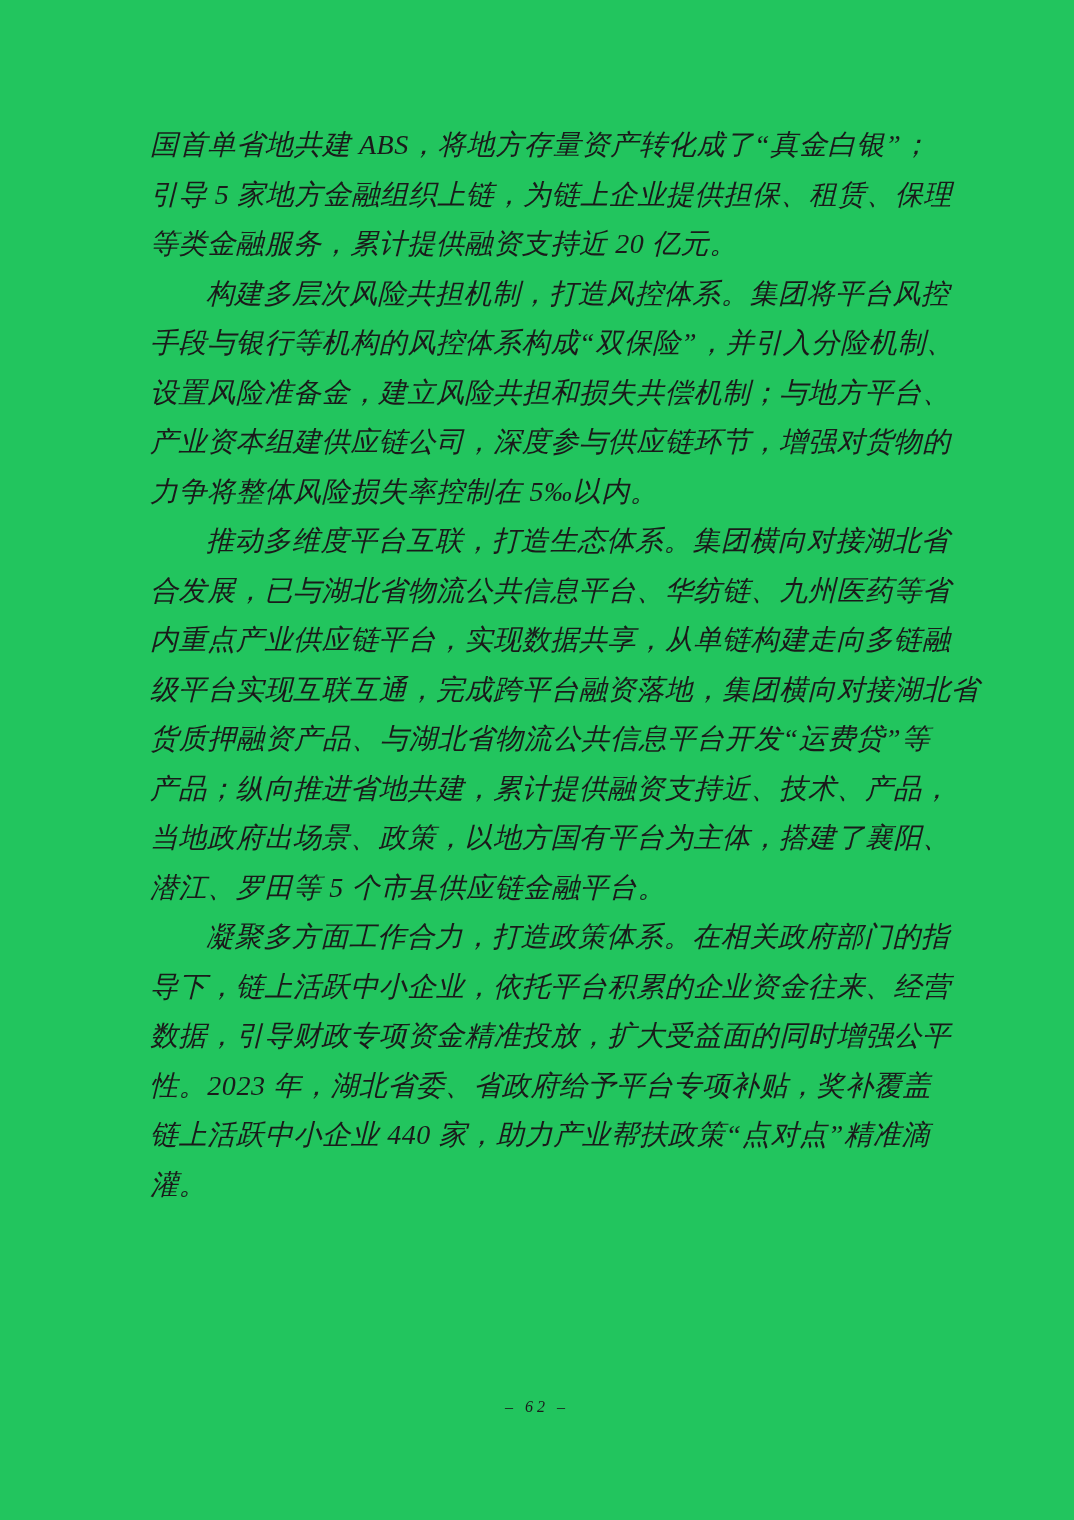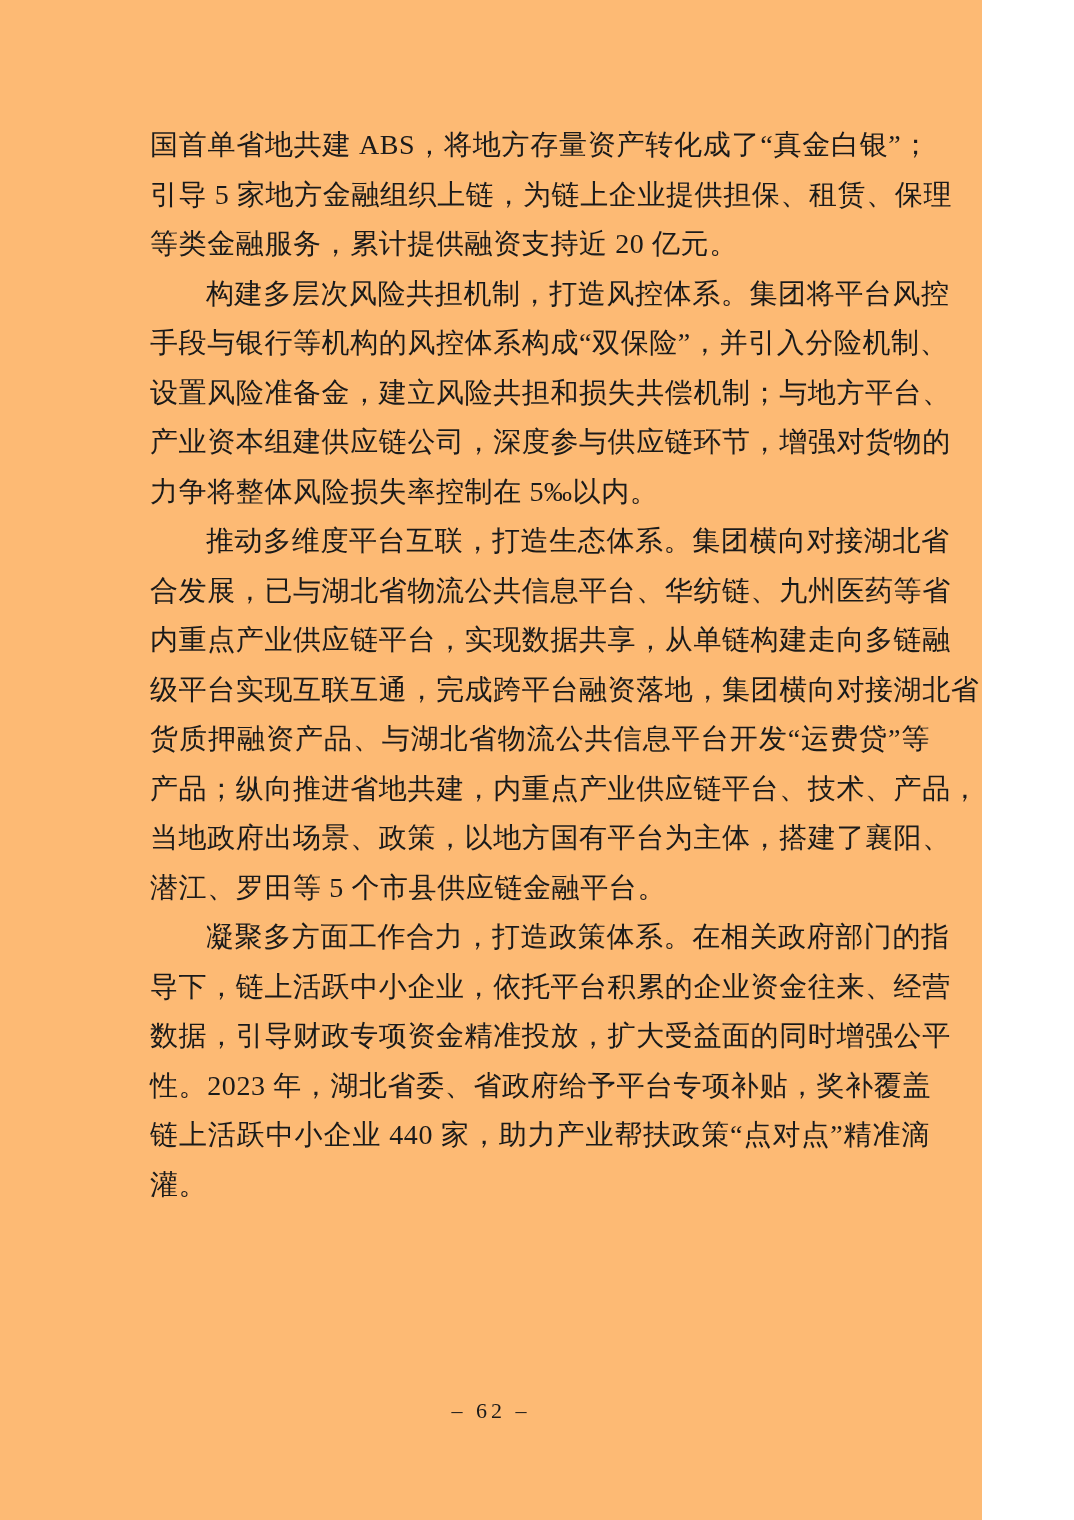--- a/index.html
+++ b/index.html
@@ -1,24 +1,25 @@
 <!DOCTYPE html>
 <html><head>
 <meta charset="utf-8">
 <style>
   * { margin: 0; padding: 0; box-sizing: border-box; }
   html, body { background: #ffffff; }
   .page {
     position: relative;
-    width: 982px;
+    width: 1074px;
     height: 1520px;
-    background: #fdba74;
+    background: #22c55e;
     overflow: hidden;
     font-family: "Liberation Serif", "DejaVu Serif", serif;
     color: #1a1a1a;
+    font-style: italic;
   }
   .text-block {
     position: absolute;
     left: 150px;
     top: 120px;
     width: 780px;
   }
   .line {
     font-size: 28px;
     line-height: 49.5px;
@@ -34,21 +35,21 @@
     text-align-last: left;
   }
   .page-footer {
     position: absolute;
     left: 0;
     top: 1398px;
     width: 100%;
     text-align: center;
   }
   .page-number {
-    font-size: 22px;
+    font-size: 16px;
     letter-spacing: 4px;
     color: #1a1a1a;
   }
 </style>
 </head>
 <body>
 
 <div class="page">
   <main class="text-block">
     <p class="line">国首单省地共建 ABS，将地方存量资产转化成了“真金白银”；</p>
@@ -57,21 +58,21 @@
     <p class="line indent">构建多层次风险共担机制，打造风控体系。集团将平台风控</p>
     <p class="line">手段与银行等机构的风控体系构成“双保险”，并引入分险机制、</p>
     <p class="line">设置风险准备金，建立风险共担和损失共偿机制；与地方平台、</p>
     <p class="line">产业资本组建供应链公司，深度参与供应链环节，增强对货物的</p>
     <p class="line end">力争将整体风险损失率控制在 5‰以内。</p>
     <p class="line indent">推动多维度平台互联，打造生态体系。集团横向对接湖北省</p>
     <p class="line">合发展，已与湖北省物流公共信息平台、华纺链、九州医药等省</p>
     <p class="line">内重点产业供应链平台，实现数据共享，从单链构建走向多链融</p>
     <p class="line">级平台实现互联互通，完成跨平台融资落地，集团横向对接湖北省</p>
     <p class="line">货质押融资产品、与湖北省物流公共信息平台开发“运费贷”等</p>
-    <p class="line">产品；纵向推进省地共建，内重点产业供应链平台、技术、产品，</p>
+    <p class="line">产品；纵向推进省地共建，累计提供融资支持近、技术、产品，</p>
     <p class="line">当地政府出场景、政策，以地方国有平台为主体，搭建了襄阳、</p>
     <p class="line end">潜江、罗田等 5 个市县供应链金融平台。</p>
     <p class="line indent">凝聚多方面工作合力，打造政策体系。在相关政府部门的指</p>
     <p class="line">导下，链上活跃中小企业，依托平台积累的企业资金往来、经营</p>
     <p class="line">数据，引导财政专项资金精准投放，扩大受益面的同时增强公平</p>
     <p class="line">性。2023 年，湖北省委、省政府给予平台专项补贴，奖补覆盖</p>
     <p class="line">链上活跃中小企业 440 家，助力产业帮扶政策“点对点”精准滴</p>
     <p class="line end">灌。</p>
   </main>
 

